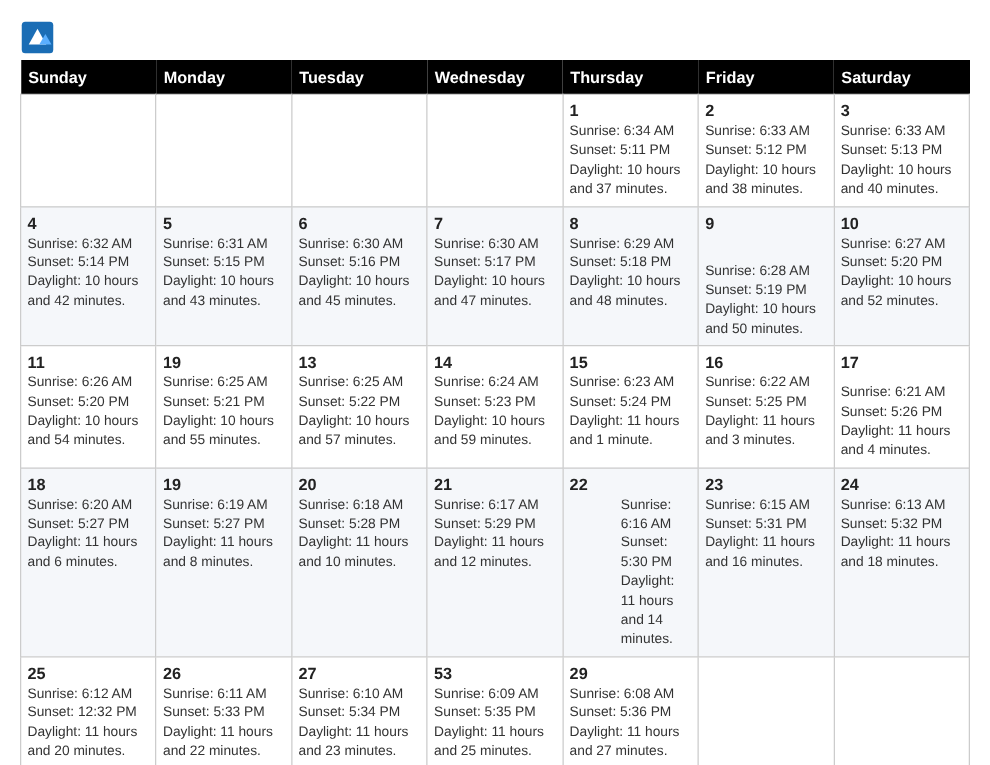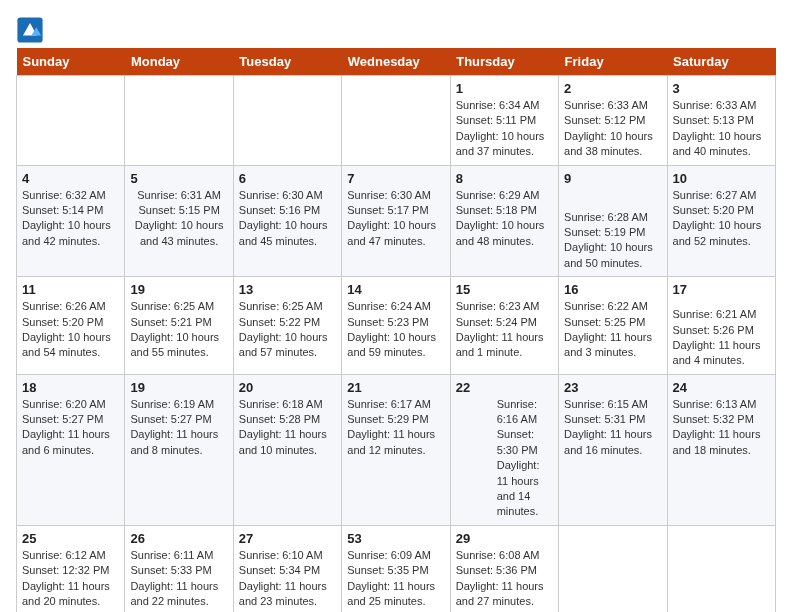--- a/index.html
+++ b/index.html
@@ -44,21 +44,21 @@
     .subtitle {
       font-size: 15px;
       color: #444;
     }
     table {
       width: 100%;
       border-collapse: collapse;
       font-size: 11px;
     }
     thead th {
-      background: #c2410c;
+      background: #000000;
       color: #fff;
       text-align: left;
       padding: 6px 6px;
       font-size: 13px;
       font-weight: bold;
     }
     tbody td {
       border: 1px solid #ccc;
       vertical-align: top;
       padding: 5px 5px;
@@ -150,21 +150,21 @@
       <tr>
         <td>
           <span class="day-num">4</span>
           <div class="day-info" style="white-space: pre-line;">Sunrise: 6:32 AM
 Sunset: 5:14 PM
 Daylight: 10 hours
 and 42 minutes.</div>
         </td>
         <td>
           <span class="day-num">5</span>
-          <div class="day-info" style="white-space: pre-line; text-align: center;">Sunrise: 6:31 AM
+          <div class="day-info" style="white-space: pre-line;">Sunrise: 6:31 AM
 Sunset: 5:15 PM
 Daylight: 10 hours
 and 43 minutes.</div>
         </td>
         <td>
           <span class="day-num">6</span>
           <div class="day-info" style="white-space: pre-line;">Sunrise: 6:30 AM
 Sunset: 5:16 PM
 Daylight: 10 hours
 and 45 minutes.</div>

